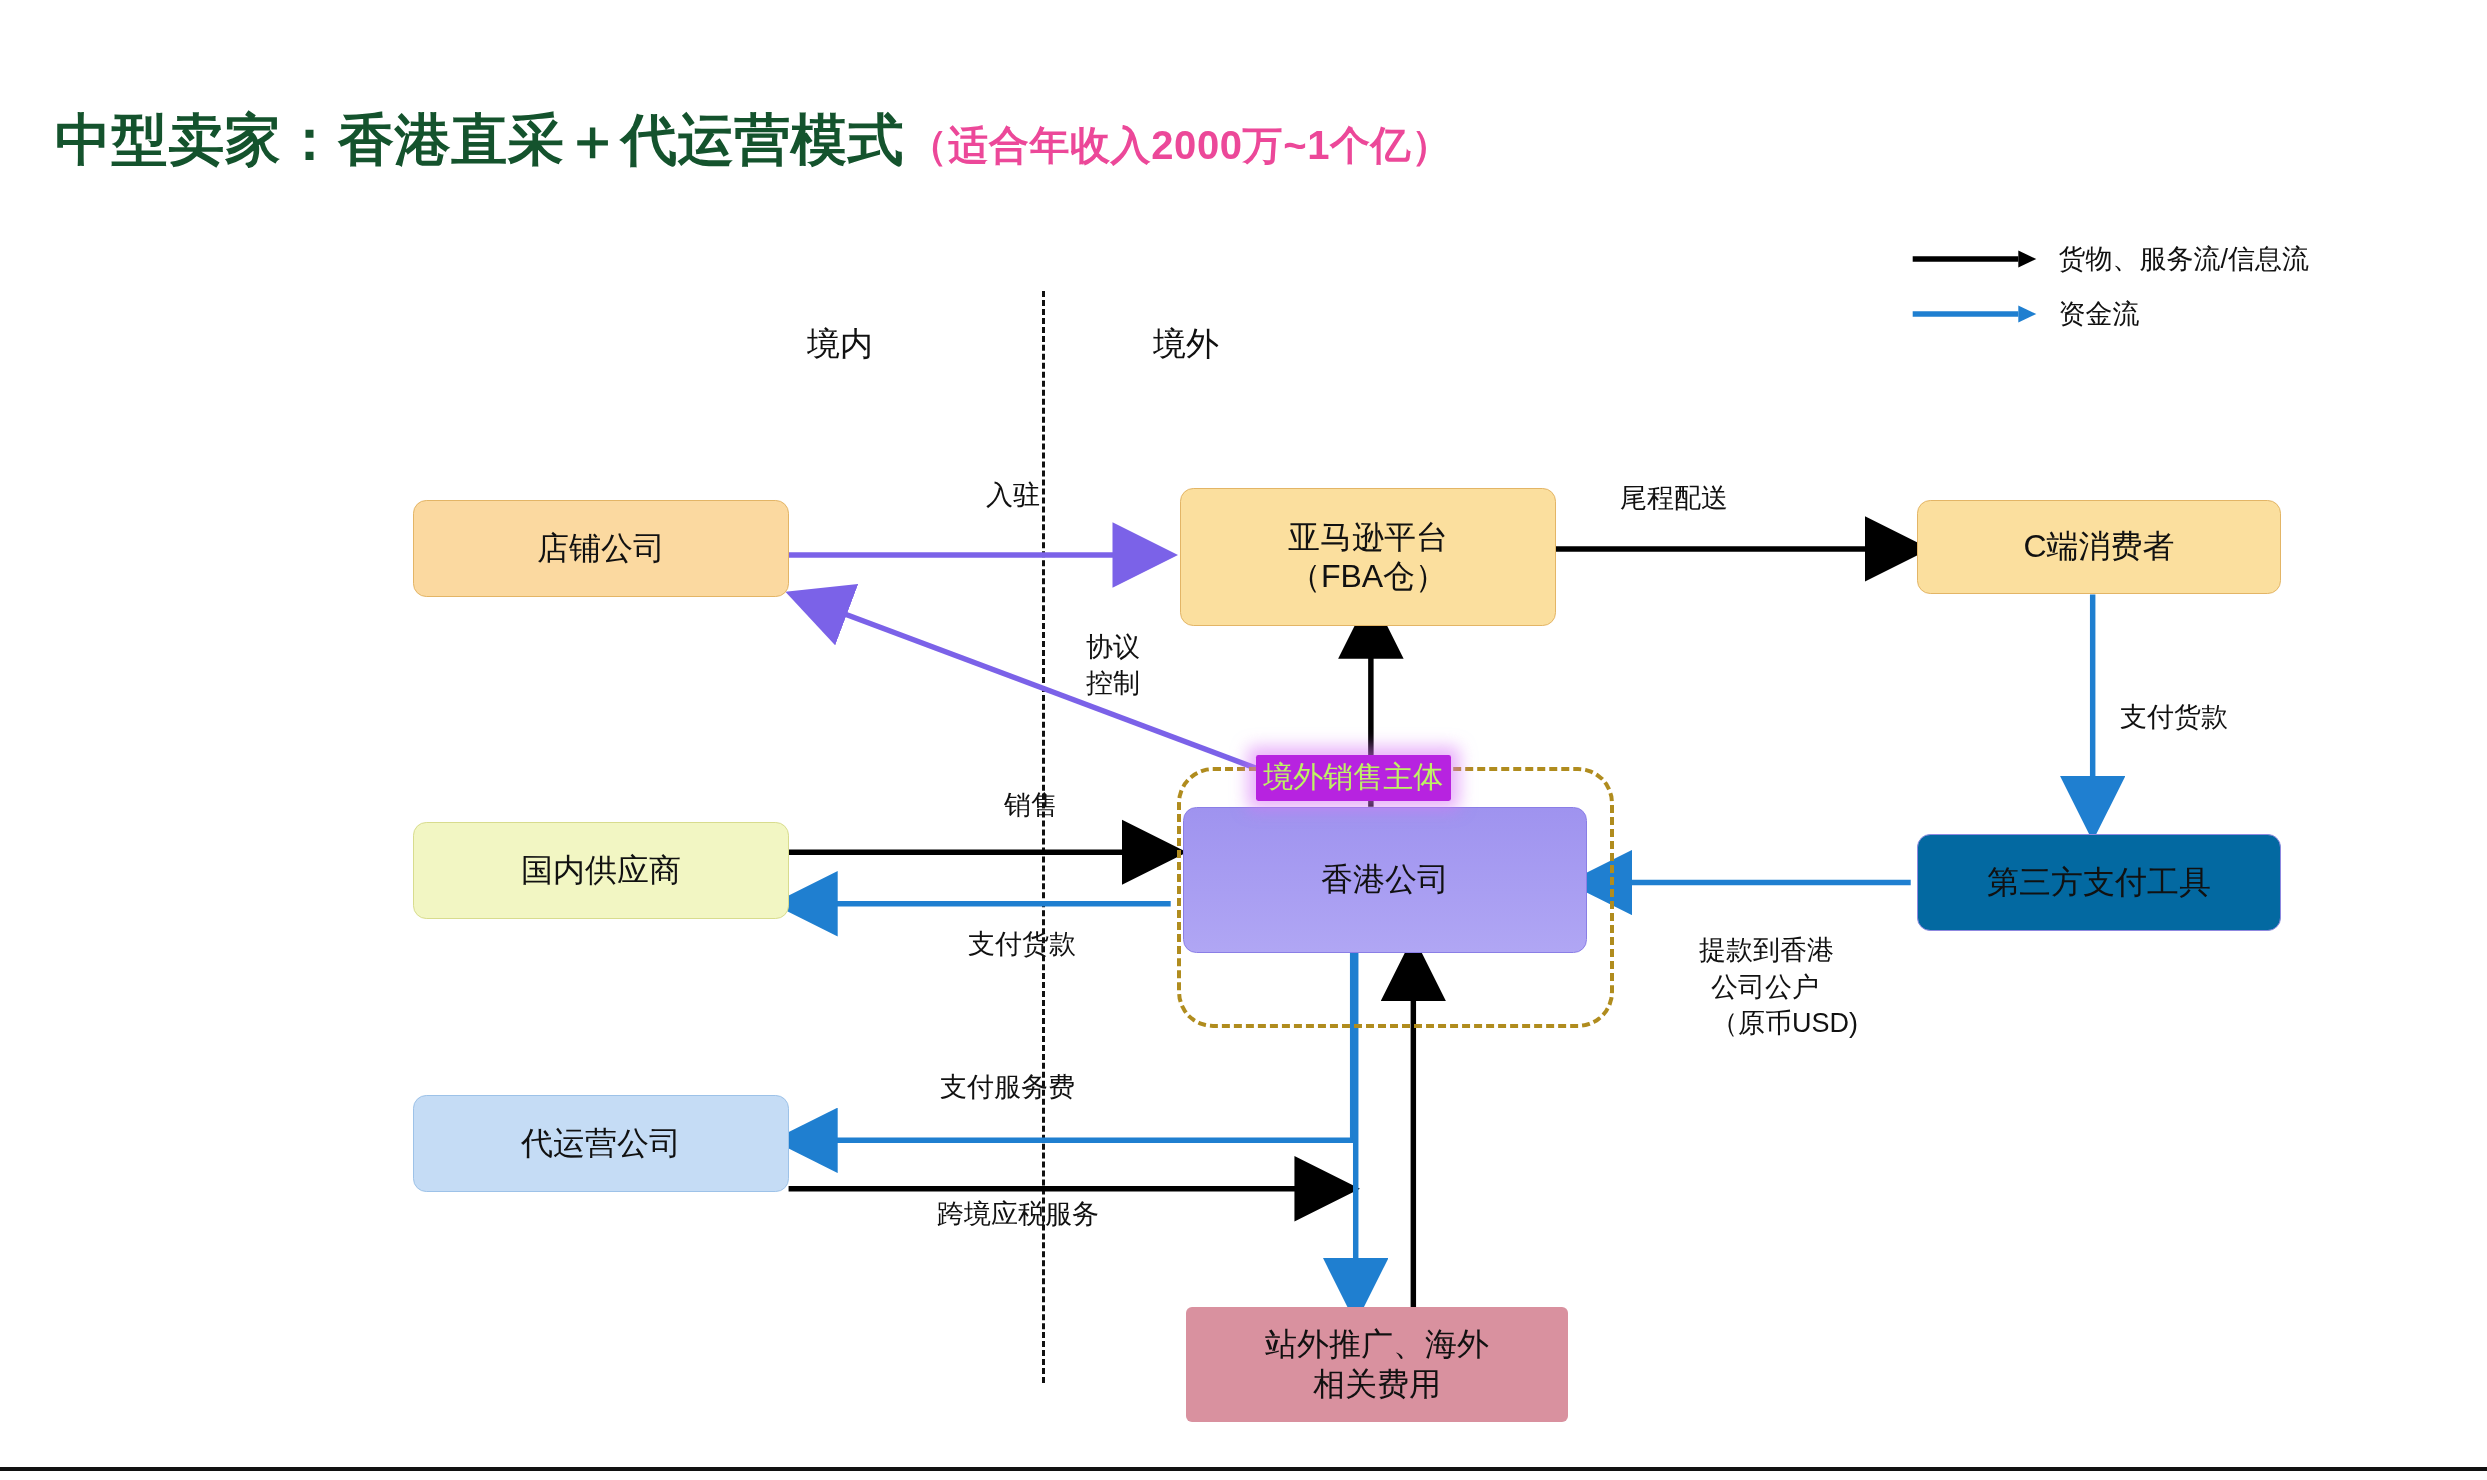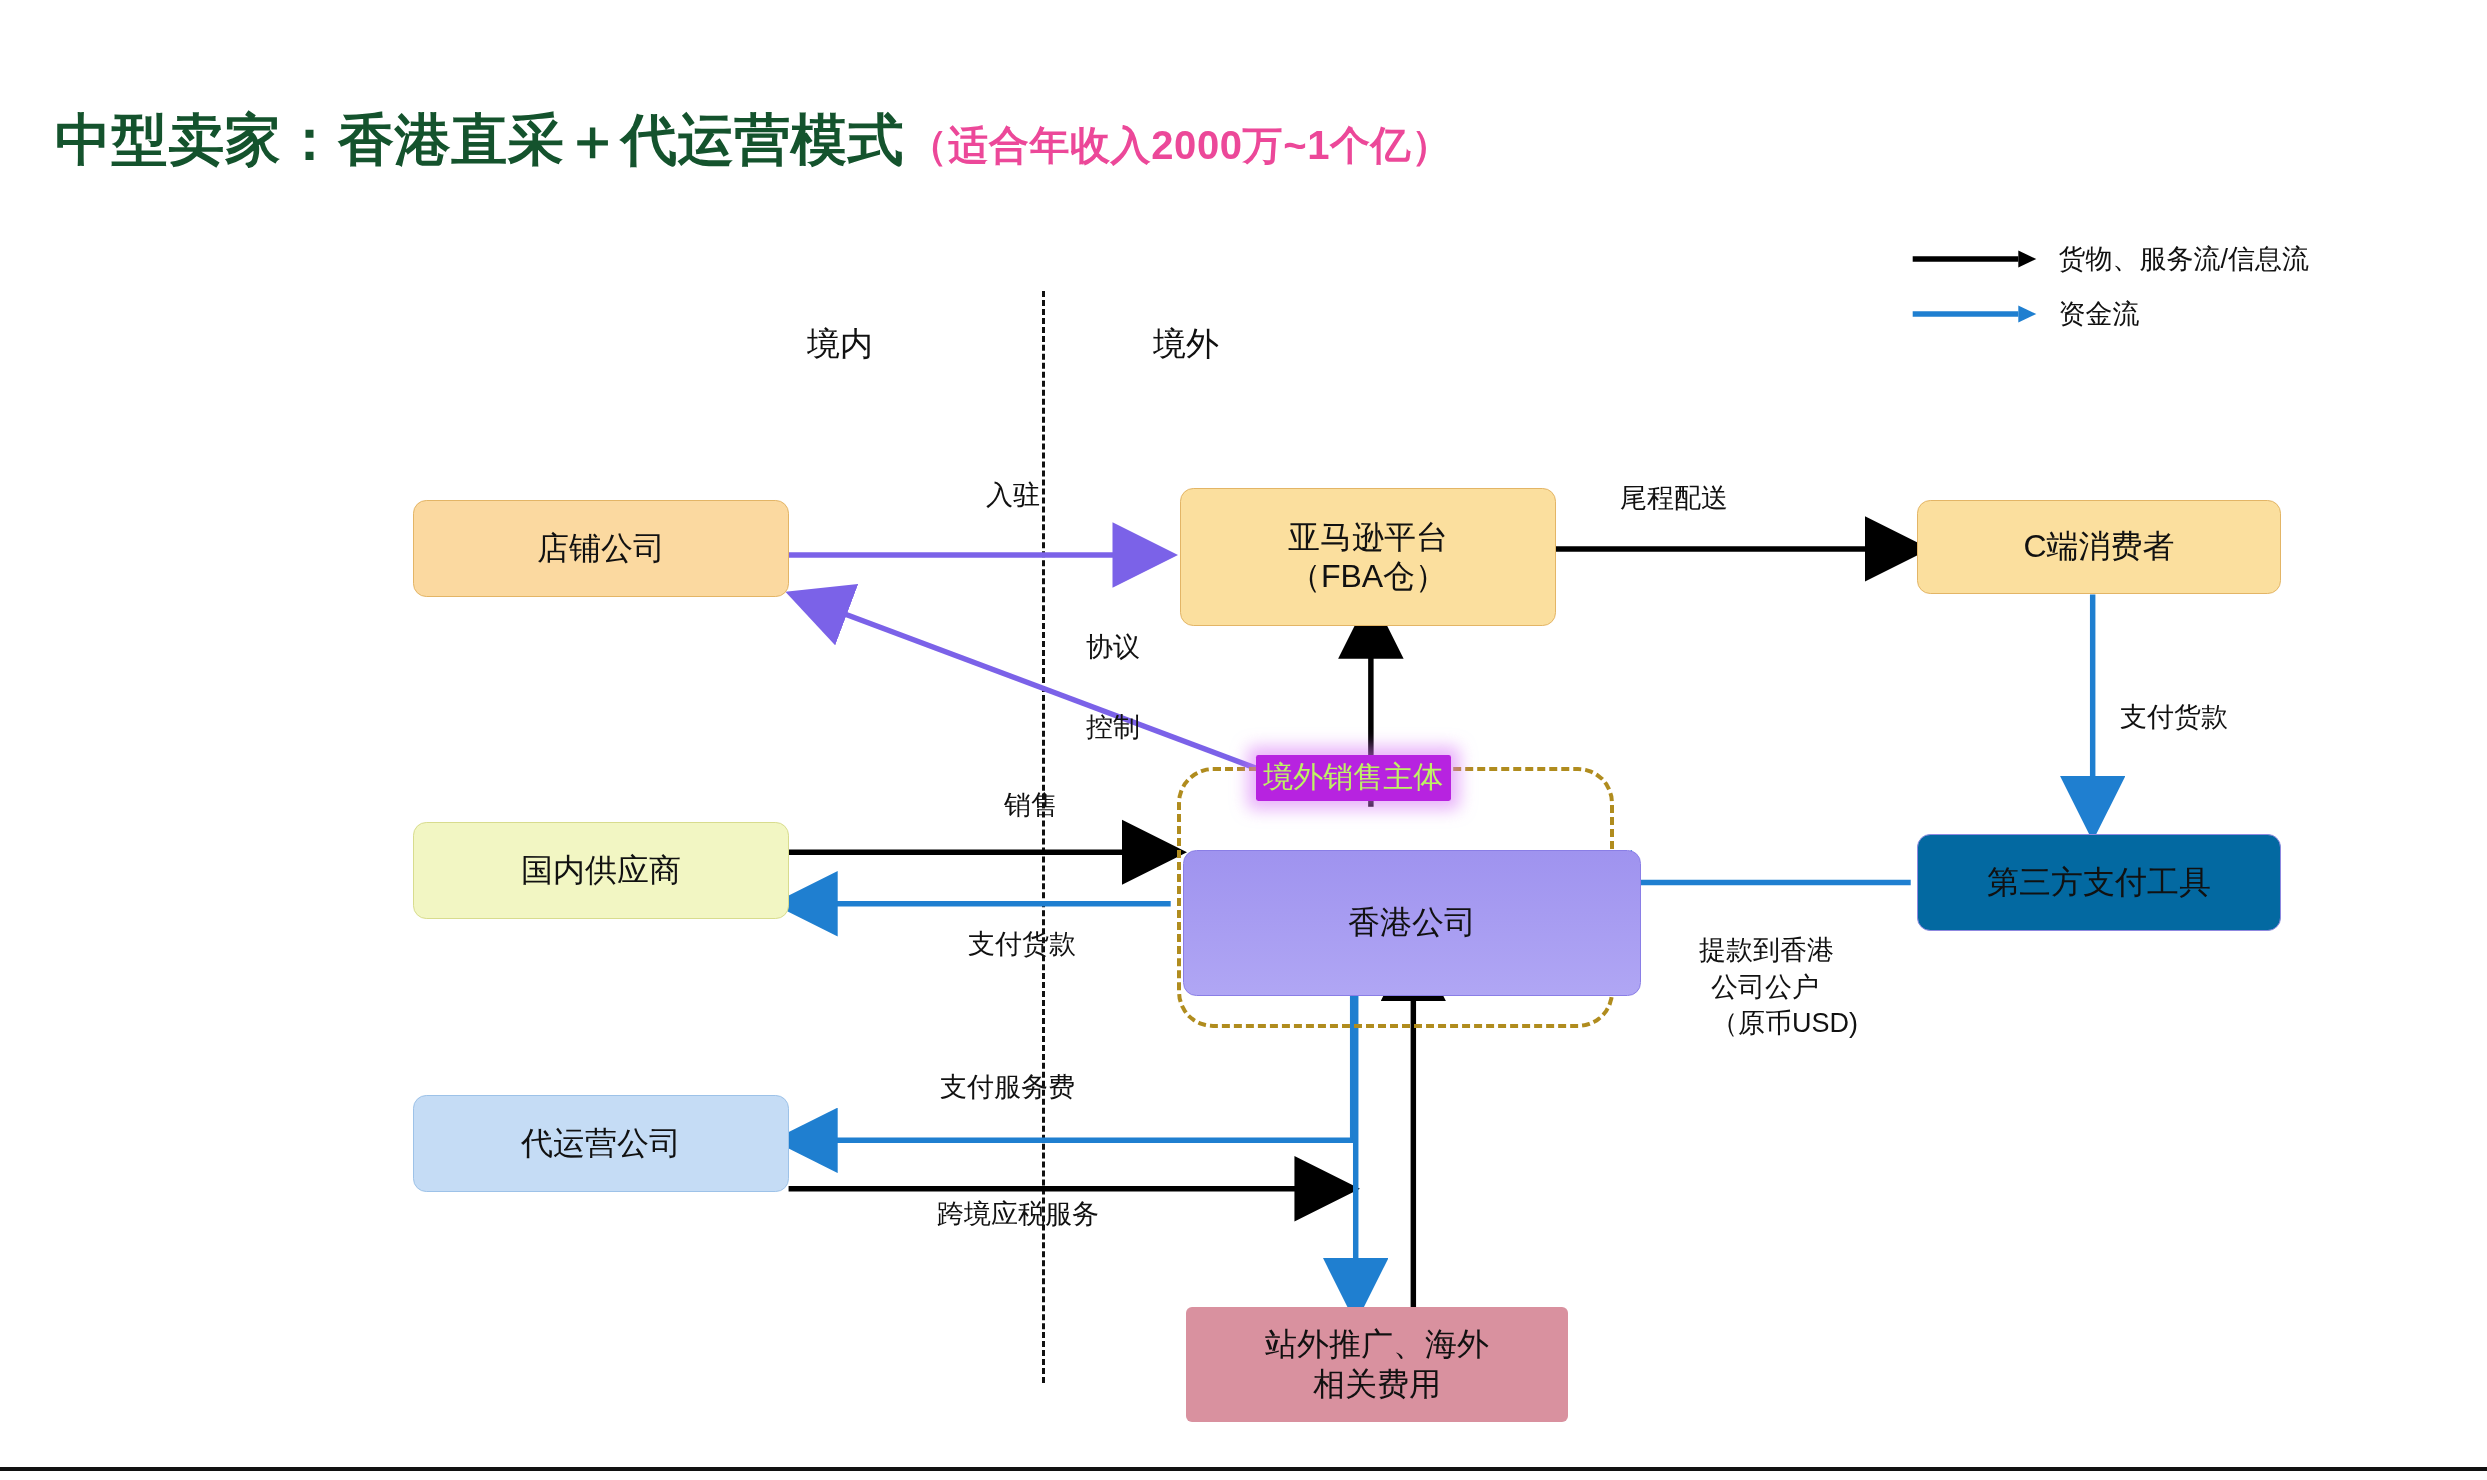--- a/index.html
+++ b/index.html
@@ -259,41 +259,41 @@
   </div>
 
   <div class="node supplier" style="left:413px; top:822px; width:376px; height:97px;">
     <span>国内供应商</span>
   </div>
 
   <div class="node payment" style="left:1917px; top:834px; width:364px; height:97px;">
     <span>第三方支付工具</span>
   </div>
 
-  <div class="node hk" style="left:1183px; top:850px; width:458px; height:146px;align-items:center;">
+  <div class="node hk" style="left:1183px; top:807px; width:404px; height:146px;align-items:center;">
     <span>香港公司</span>
   </div>
 
   <div id="entity-label" style="left:1256px; top:755px;">境外销售主体</div>
 
   <div class="node agency" style="left:413px; top:1095px; width:376px; height:97px;">
     <span>代运营公司</span>
   </div>
 
   <div class="node expense" style="left:1186px; top:1307px; width:382px; height:115px; flex-direction:column;">
     <span>站外推广、海外</span>
     <span>相关费用</span>
   </div>
 
   <div class="edge-label" style="left:986px; top:479px;">入驻</div>
 
   <div class="edge-label" style="left:1620px; top:482px;">尾程配送</div>
 
   <div class="edge-label" style="left:1086px; top:631px;">协议</div>
-  <div class="edge-label" style="left:1086px; top:667px;margin-top:44px;">控制</div>
+  <div class="edge-label" style="left:1086px; top:667px;">控制</div>
 
   <div class="edge-label" style="left:2120px; top:701px;">支付货款</div>
 
   <div class="edge-label" style="left:1004px; top:789px;">销售</div>
 
   <div class="edge-label" style="left:968px; top:928px;">支付货款</div>
 
   <div class="edge-label" style="left:1699px; top:934px;">提款到香港</div>
   <div class="edge-label" style="left:1711px; top:971px;">公司公户</div>
   <div class="edge-label" style="left:1711px; top:1007px;">（原币USD)</div>

